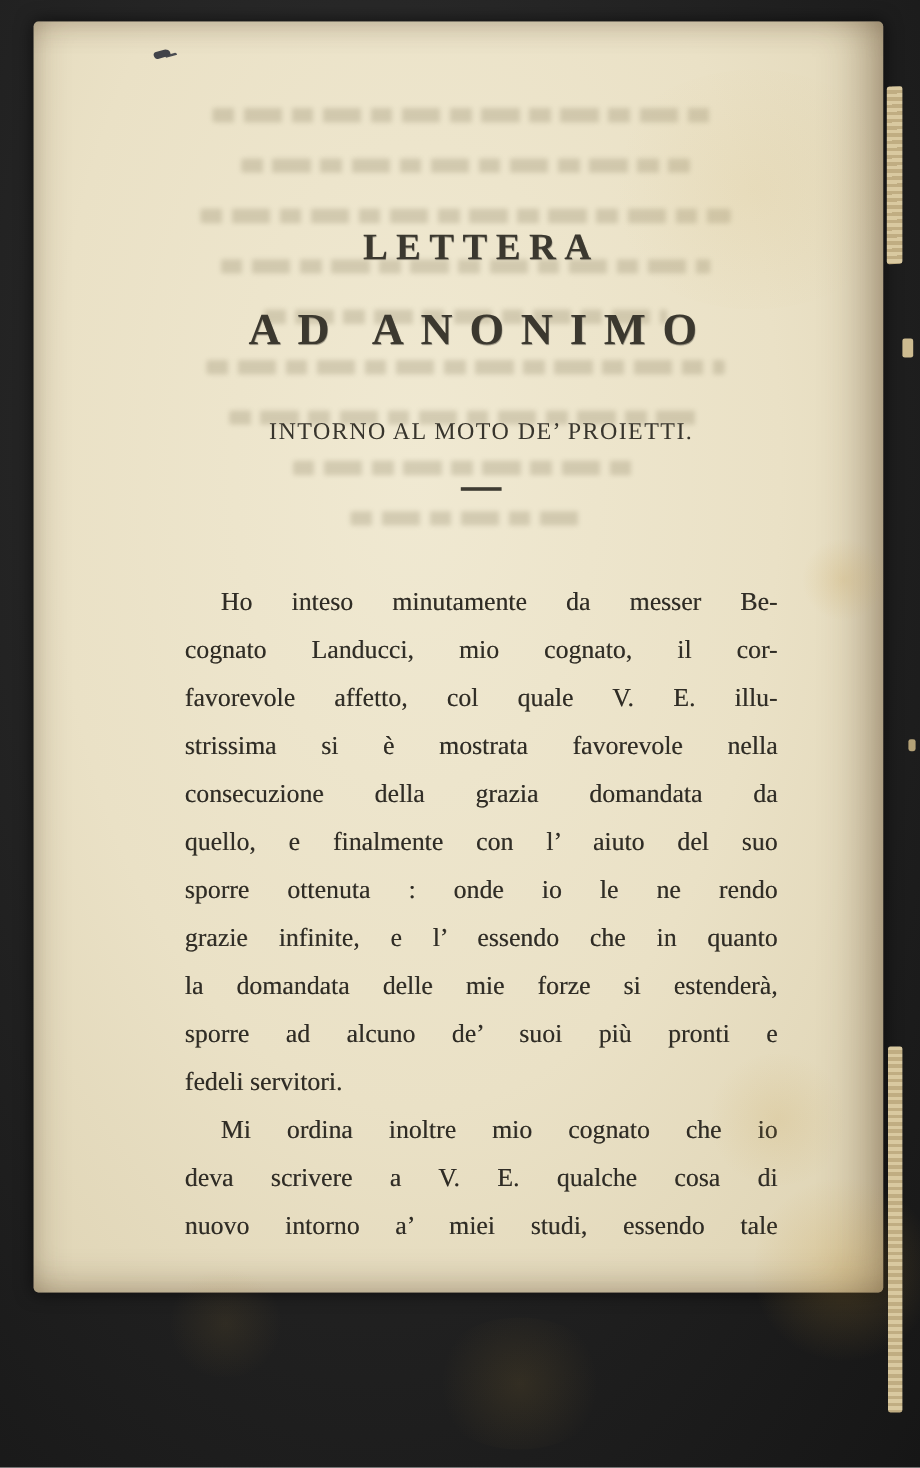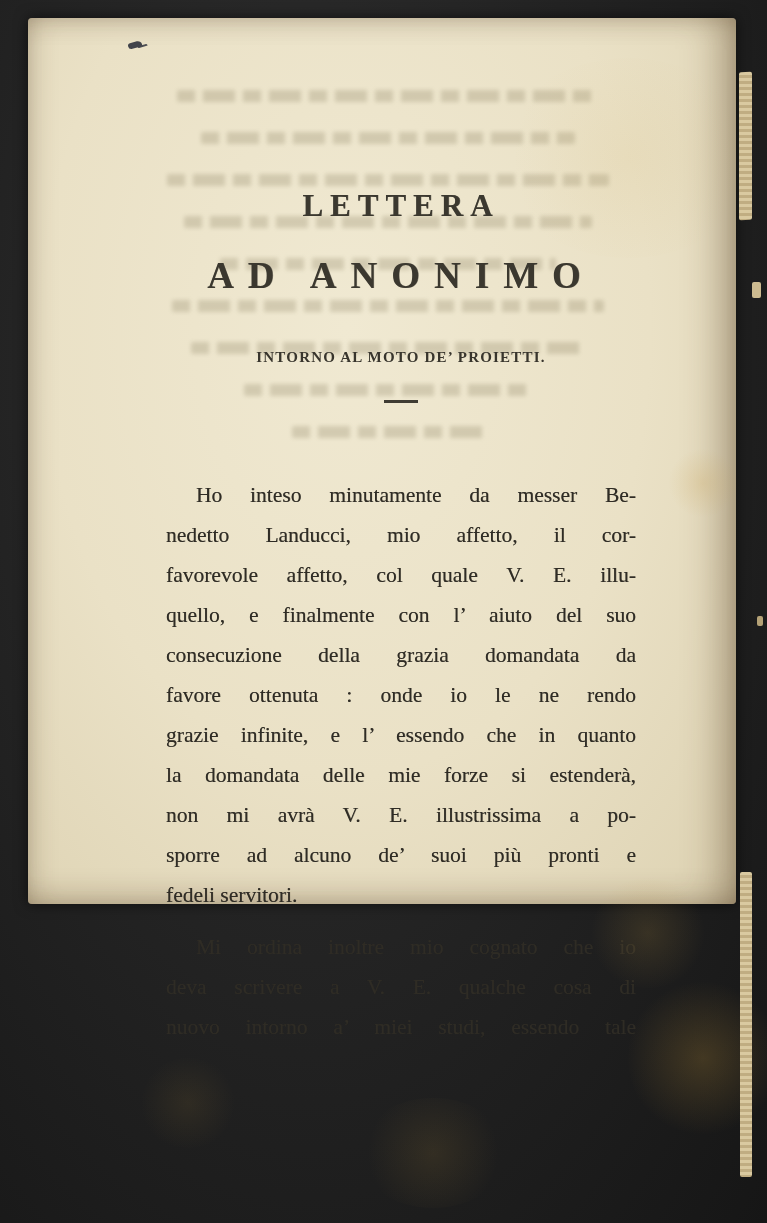--- a/index.html
+++ b/index.html
@@ -14,21 +14,21 @@
     background: radial-gradient(ellipse at 40% 30%, #303030 0%, #242424 45%, #161616 100%);
     font-family: "Liberation Serif", serif;
   }
 
   
   .book-page {
     position: absolute;
     left: 28px;
     top: 18px;
     width: 708px;
-    height: 886px;
+    height: 1059px;
     border-radius: 4px;
     background: radial-gradient(ellipse at 45% 35%, #f0e9d2 0%, #eae1c6 55%, #ddd2b2 100%);
     box-shadow:
       inset -30px 0 40px -18px rgba(70,45,20,0.42),
       inset 18px 0 30px -18px rgba(70,45,20,0.28),
       inset 0 -22px 32px -18px rgba(70,45,20,0.24),
       inset 0 18px 26px -16px rgba(70,45,20,0.18),
       0 0 14px rgba(0,0,0,0.6);
   }
 
@@ -87,40 +87,40 @@
   .subtitle {
     margin: 30px 0 0 0;
     font-size: 37px;
     font-weight: bold;
     letter-spacing: 14px;
     color: #3b382f;
     text-shadow: 0.4px 0.4px 0.6px rgba(59,56,47,0.5);
   }
   .heading {
     margin: 52px 0 0 0;
-    font-size: 15px;
-    font-weight: bold;
+    font-size: 20px;
+    font-weight: normal;
     letter-spacing: 1.2px;
     color: #38352d;
   }
   .divider {
     width: 34px;
     height: 3px;
     background: #3f3c33;
     margin: 34px auto 0 auto;
   }
   .letter-body {
     margin-top: 72px;
     text-align: left;
     font-size: 21.5px;
     line-height: 40px;
     color: #2f2c25;
     text-shadow: 0.3px 0.3px 0.5px rgba(47,44,37,0.55);
   }
-  .para { margin: 12px; }
+  .para { margin: 0; }
   .line {
     display: block;
     text-align: justify;
     text-align-last: justify;
   }
   .line.last { text-align-last: left; }
   .line.indent { text-indent: 30px; }
 
   
   .stain { position: absolute; pointer-events: none; border-radius: 50%; }
@@ -176,28 +176,28 @@
       <h2 class="subtitle">AD ANONIMO</h2>
 
       <h3 class="heading">INTORNO AL MOTO DE’ PROIETTI.</h3>
 
       <div class="divider"></div>
 
       <div class="letter-body">
 
         <p class="para">
           <span class="line indent">Ho inteso minutamente da messer Be-</span>
-          <span class="line">nedetto Landucci, mio affetto, il cor-</span>
+          <span class="line">cognato Landucci, mio cognato, il cor-</span>
           <span class="line">favorevole affetto, col quale V. E. illu-</span>
+          <span class="line">strissima si è mostrata favorevole nella</span>
+          <span class="line">consecuzione della grazia domandata da</span>
           <span class="line">quello, e finalmente con l’ aiuto del suo</span>
-          <span class="line">consecuzione della grazia domandata da</span>
-          <span class="line">favore ottenuta : onde io le ne rendo</span>
+          <span class="line">sporre ottenuta : onde io le ne rendo</span>
           <span class="line">grazie infinite, e l’ essendo che in quanto</span>
           <span class="line">la domandata delle mie forze si estenderà,</span>
-          <span class="line">non mi avrà V. E. illustrissima a po-</span>
           <span class="line">sporre ad alcuno de’ suoi più pronti e</span>
           <span class="line last">fedeli servitori.</span>
         </p>
 
         <p class="para">
           <span class="line indent">Mi ordina inoltre mio cognato che io</span>
           <span class="line">deva scrivere a V. E. qualche cosa di</span>
           <span class="line">nuovo intorno a’ miei studi, essendo tale</span>
         </p>
 

